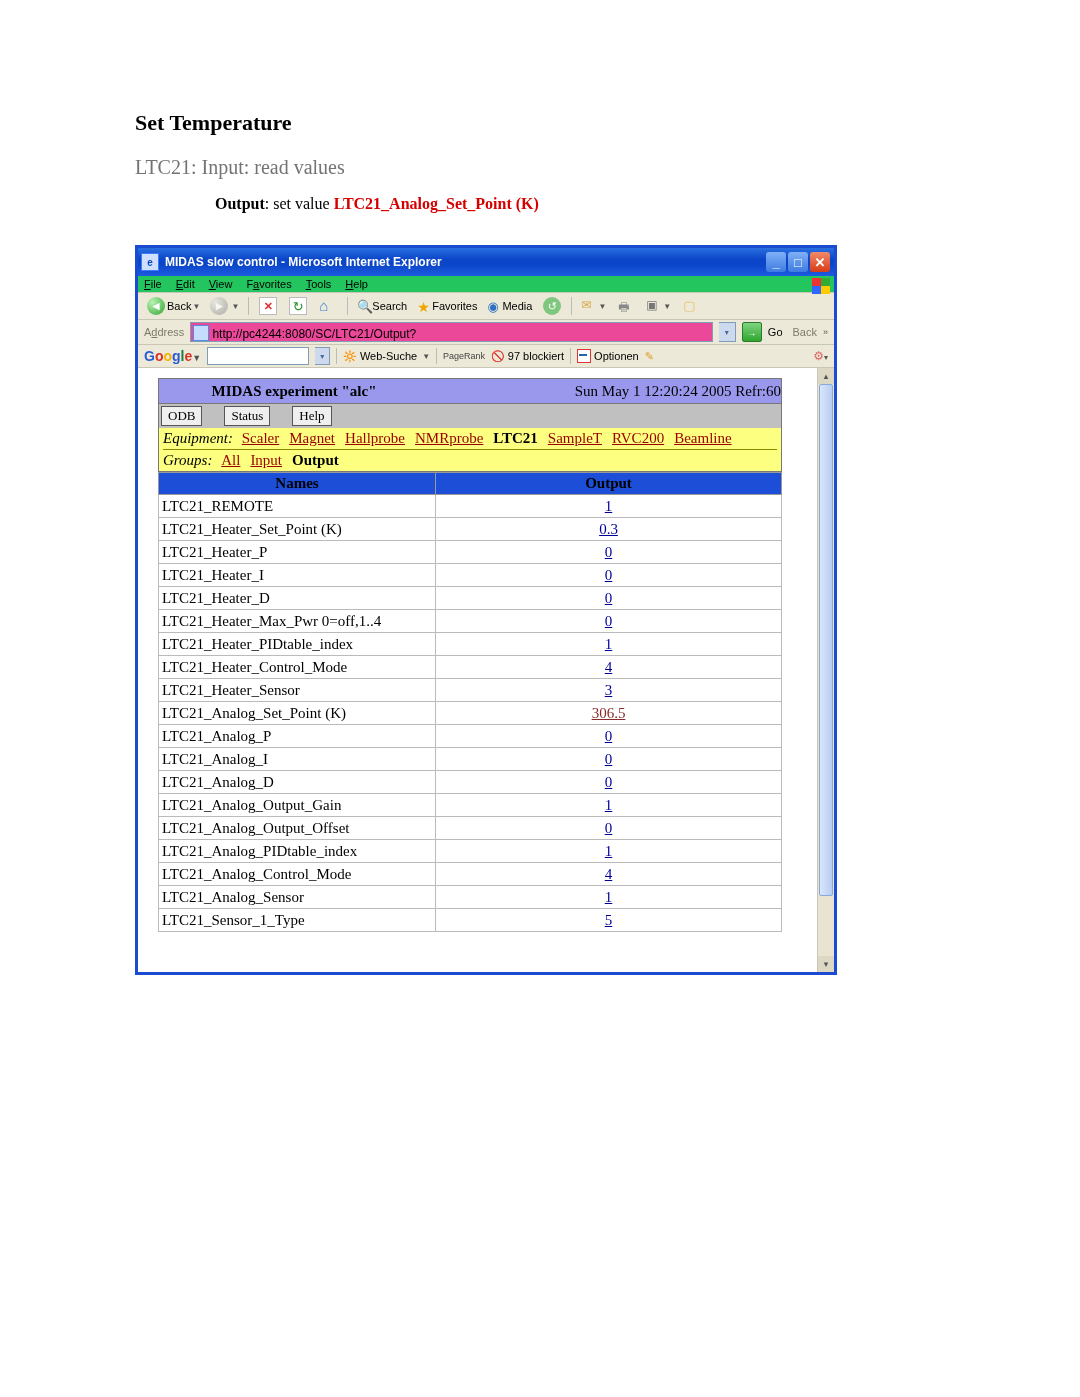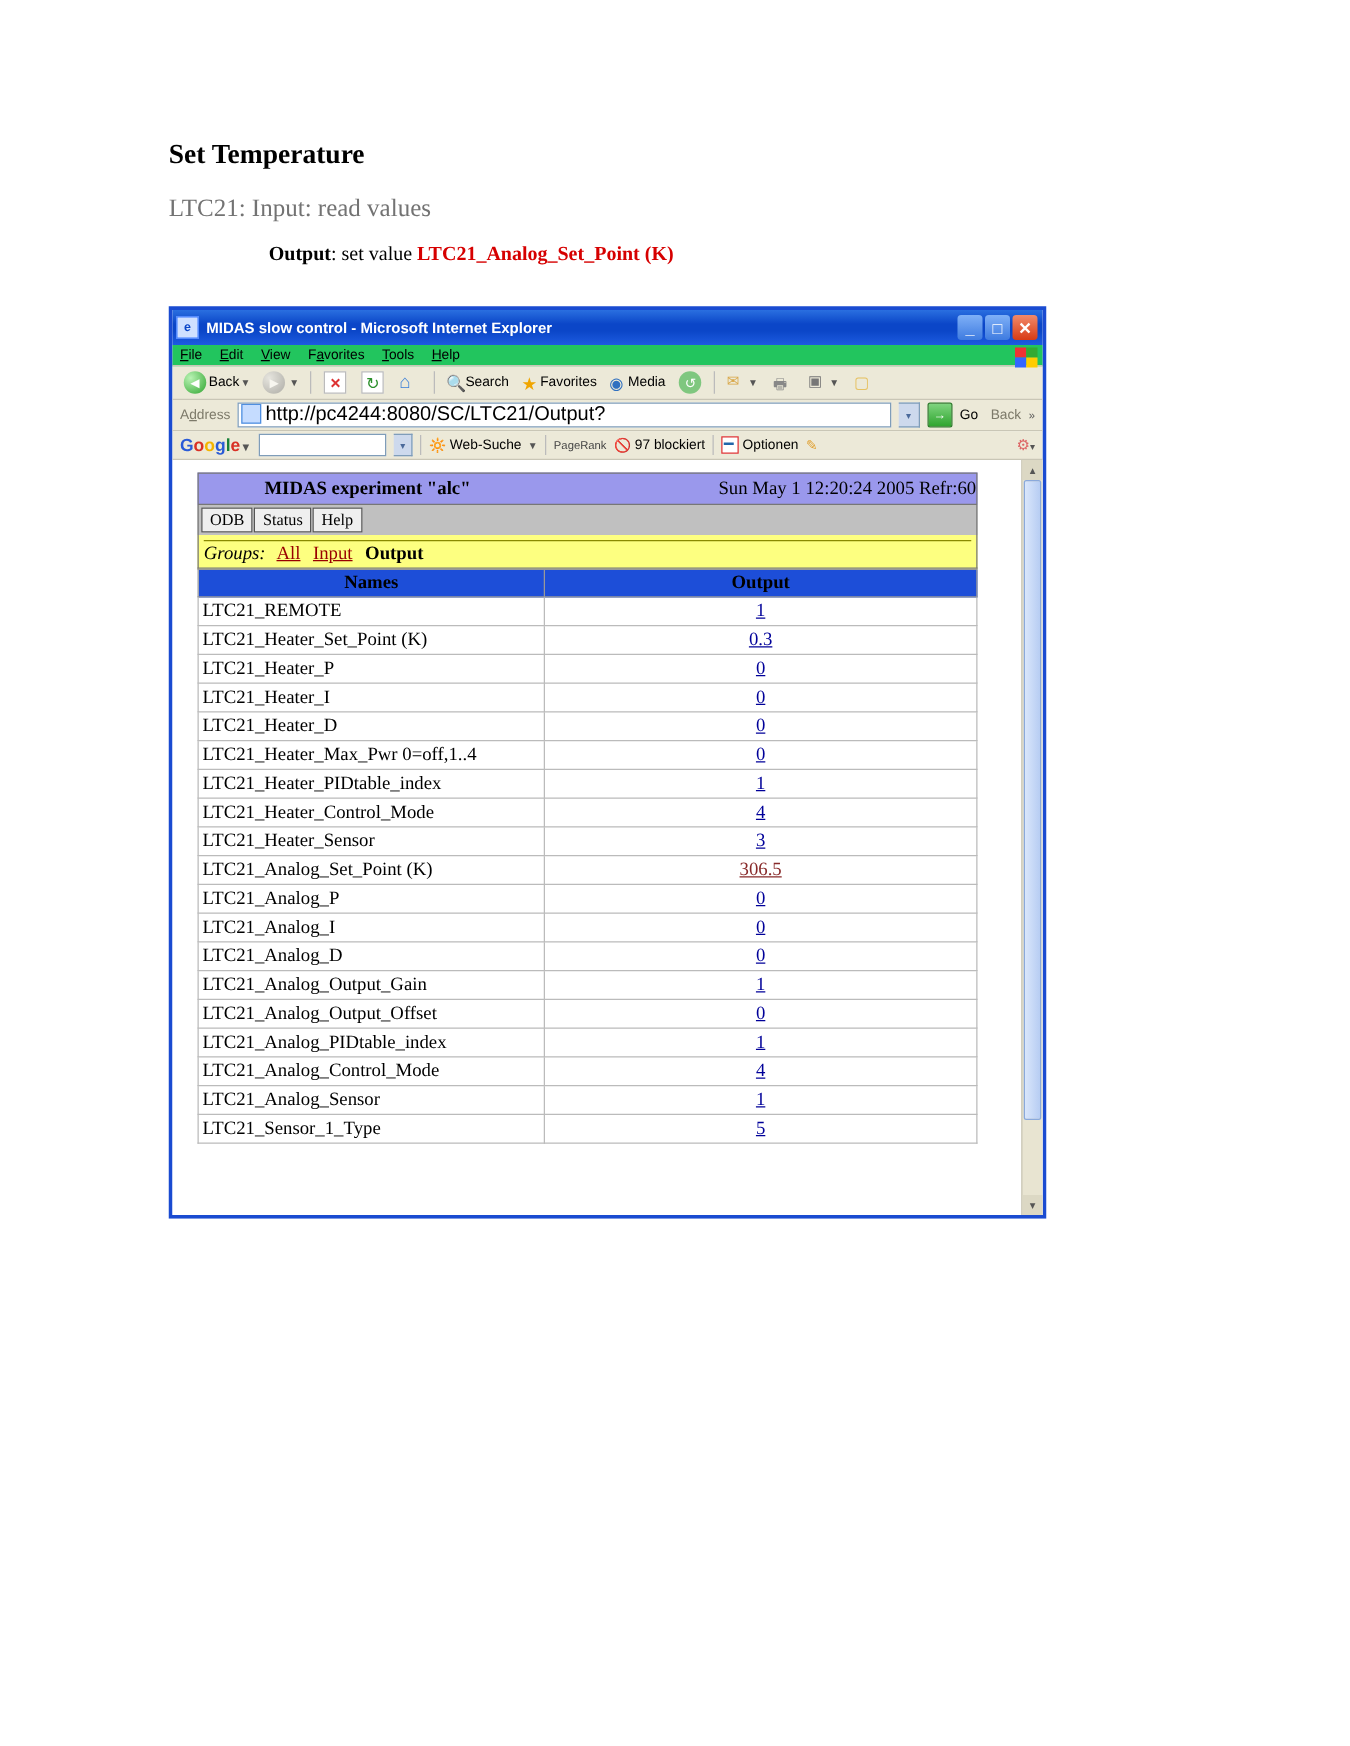--- a/index.html
+++ b/index.html
@@ -119,23 +119,23 @@
   .addrbar {
     background: #ece9d8;
     border-bottom: 1px solid #c9c6b6;
     padding: 2px 6px;
     font-size: 11px; color:#7d7a6a;
     display:flex; align-items:center; gap:6px;
   }
   .addrbar .lbl { margin-right: 0; }
   .addrbar .url-ico { width:14px; height:14px; background:#c5dcff; border:1px solid #4f8fe0; display:inline-block;}
   .addrbar .url-box {
-    flex: 1; background:#ffffff; border:1px solid #7f9db9;
-    height: 18px; font-size:16px; color:#000;
-    display:flex; align-items:flex-start; padding: 0 2px;
+    flex: 1; background:#ec4899; border:1px solid #7f9db9;
+    height: 18px; font-size:12px; color:#000;
+    display:flex; align-items:flex-end; padding: 0 2px;
     overflow:hidden;
   }
   .addrbar .url-drop { width:16px; height:18px; background:#cdd9ed; border:1px solid #7f9db9; border-left:none; display:flex; align-items:center; justify-content:center; color:#4b6a9b; font-size:8px;}
   .addrbar .go-btn { width:18px; height:18px; background:linear-gradient(#7fd47f,#2fa52f); border:1px solid #2a7a2a; color:#fff; font-size:10px; display:inline-flex; align-items:center; justify-content:center; border-radius:2px;}
   .addrbar .go-lbl { color:#000; font-size:11px; }
   .addrbar .links-lbl { color:#7d7a6a; font-size:11px; margin-left:4px;}
   .addrbar .chev { font-size:9px; color:#555; }
 
   .googlebar {
     background: #ece9d8;
@@ -189,21 +189,21 @@
     width: 624px;
   }
   .midas-header .left { width: 270px; text-align:center; font-weight:bold; }
   .midas-header .right { flex:1; text-align:right; font-weight: normal; }
 
   .btnrow {
     background: #c0c0c0;
     border-left:1px solid #777; border-right:1px solid #777;
     width:624px; box-sizing:border-box;
     padding: 2px;
-    display:flex; gap:1px;
+    display:flex; gap:22px;
   }
   .btnrow button {
     background:#efefef; border:1px solid #555; font-size:13px; font-family: "Times New Roman", serif;
     padding: 0 6px; height:20px; cursor:default;
   }
 
   .yellow-band {
     background: #fdff80;
     border-left:1px solid #777; border-right:1px solid #777; border-bottom:1px solid #777;
     width:624px; box-sizing:border-box;
@@ -374,20 +374,24 @@
         <div class="midas-header">
           <div class="left">MIDAS experiment "alc"</div>
           <div class="right">Sun May 1 12:20:24 2005   Refr:60</div>
         </div>
         <div class="btnrow">
           <button>ODB</button>
           <button>Status</button>
           <button>Help</button>
         </div>
         <div class="yellow-band">
+          <div>
+            <span class="ital">Equipment:</span>
+            <span id="equip-links"><a href="#">Scaler</a><a href="#">Magnet</a><a href="#">Hallprobe</a><a href="#">NMRprobe</a><span class="bold">LTC21</span><a href="#">SampleT</a><a href="#">RVC200</a><a href="#">Beamline</a></span>
+          </div>
           <div class="groups-line">
             <span class="ital">Groups:</span>
             <span id="group-links"><a href="#" style="margin: 0px 5px; color: rgb(153, 0, 0);">All</a><a href="#" style="margin: 0px 5px; color: rgb(153, 0, 0);">Input</a><span class="bold" style="margin: 0px 5px;">Output</span></span>
           </div>
         </div>
         <table class="data-table">
           <thead>
             <tr>
               <th>Names</th>
               <th>Output</th>

